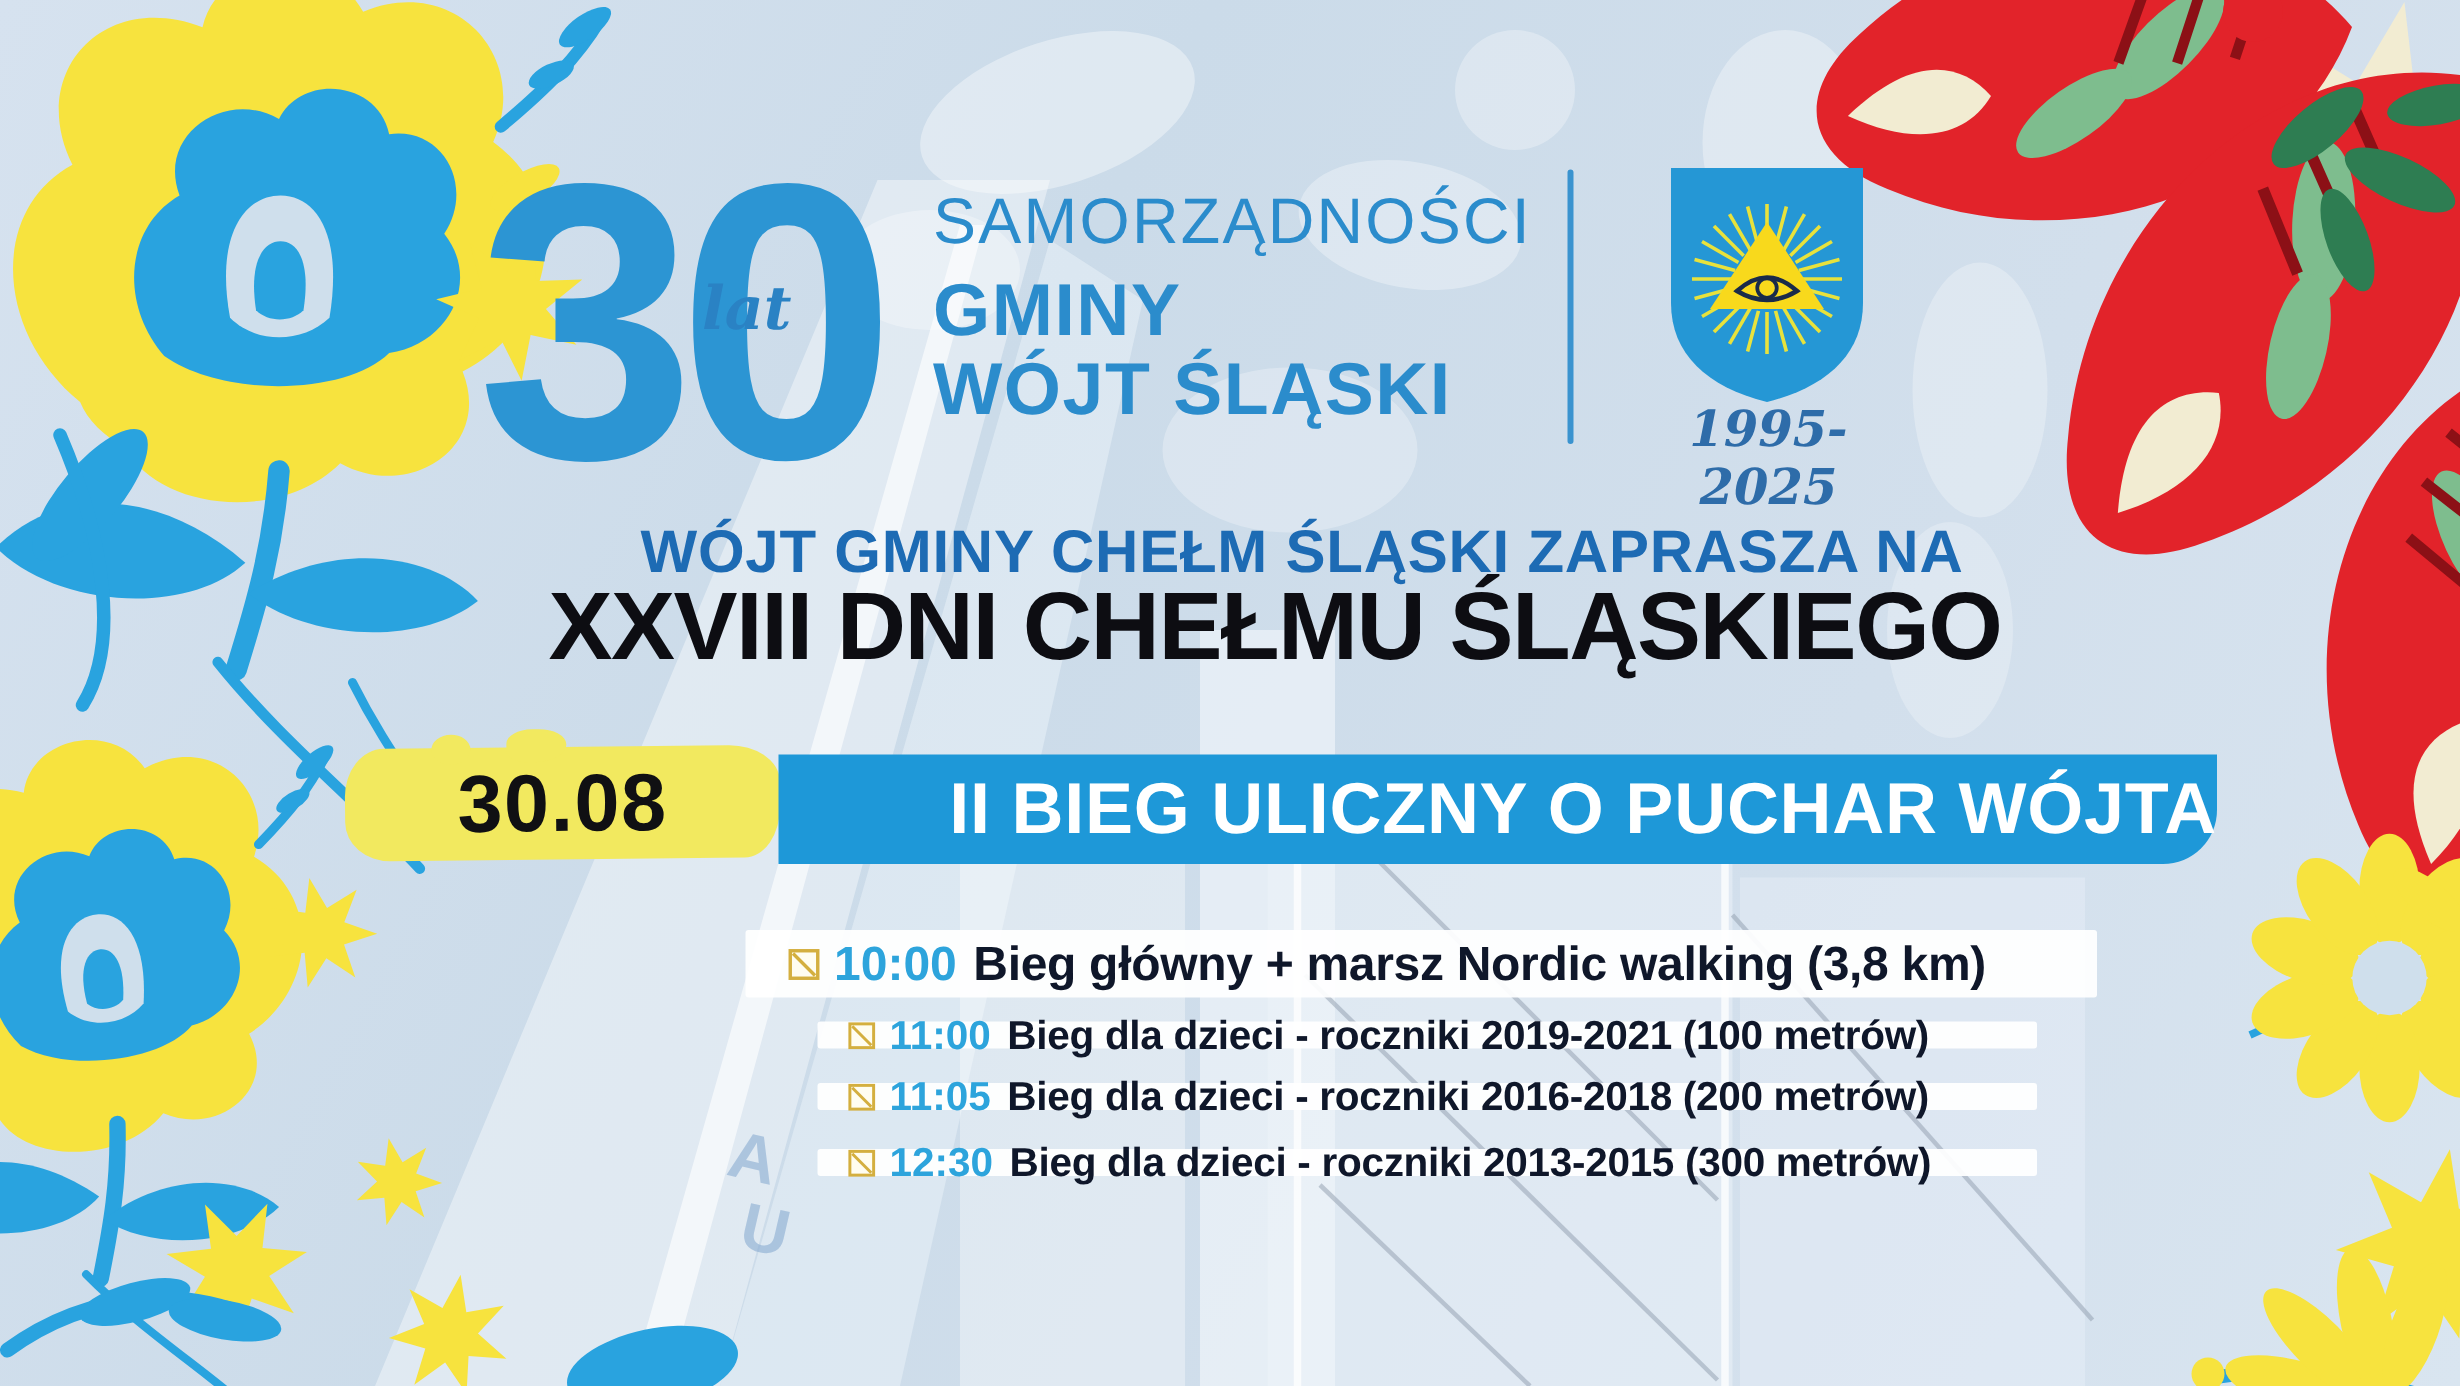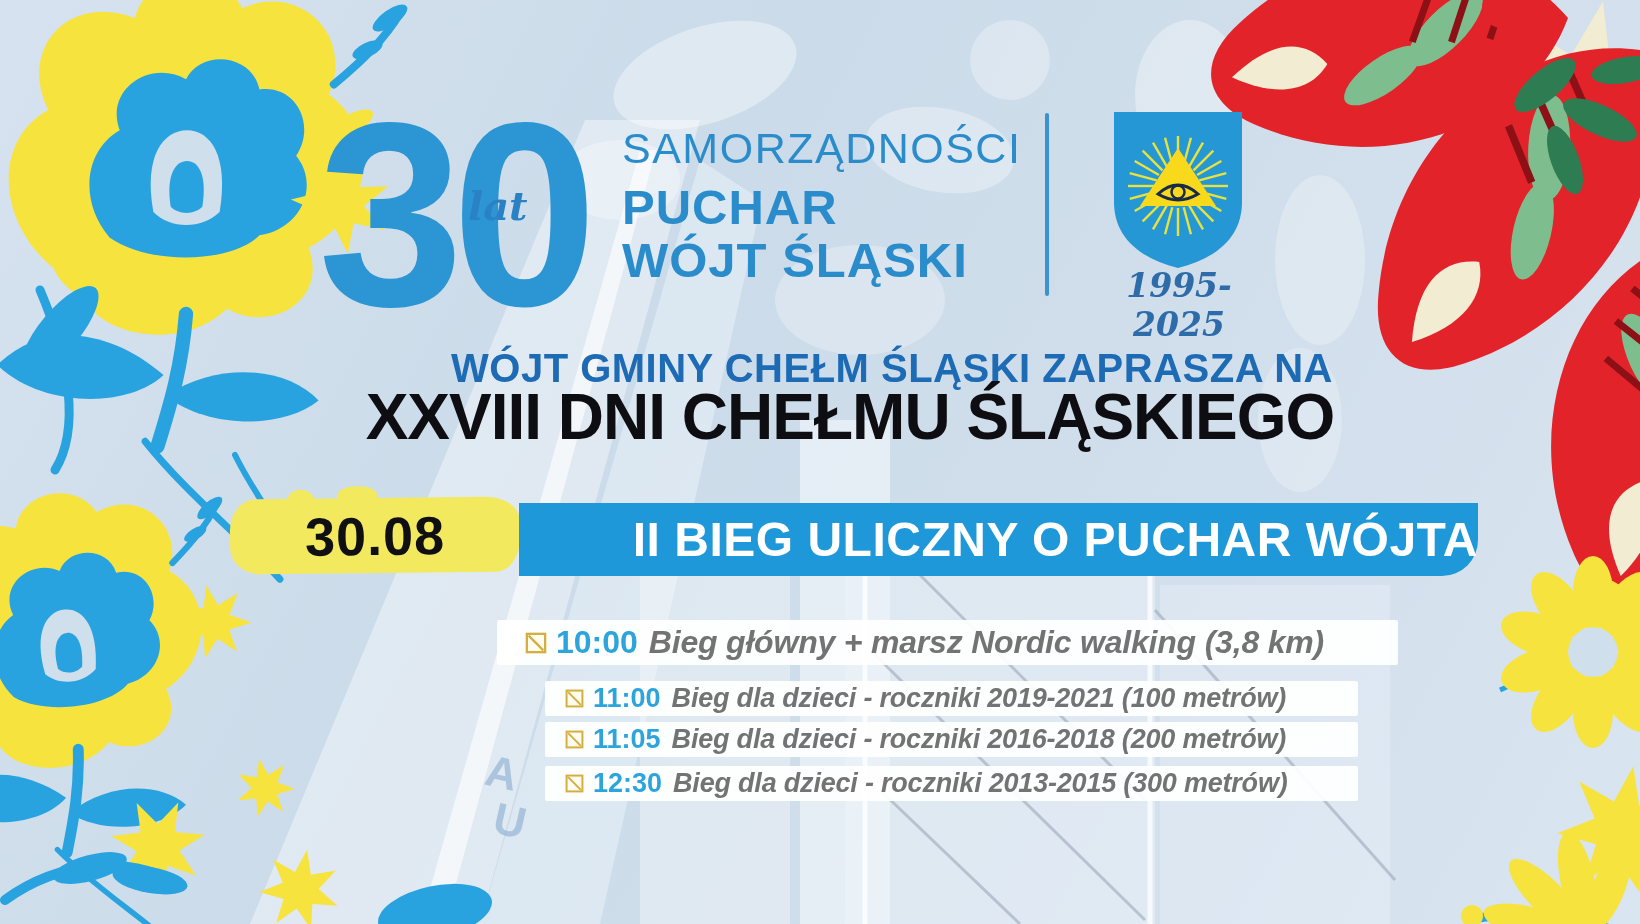--- a/index.html
+++ b/index.html
@@ -20,21 +20,21 @@
   .anniv-lat{left:468px;top:182px;font-family:"DejaVu Serif",serif;font-style:italic;font-weight:bold;font-size:40px;color:#2a82c4;}
   .anniv-lines{left:622px;top:124px;color:#2b8ccc;}
   .anniv-line1{font-size:43px;font-weight:400;letter-spacing:1.5px;margin-bottom:8px;}
   .anniv-line2{font-size:49px;font-weight:800;letter-spacing:1px;line-height:1.08;}
   .anniv-line3{font-size:49px;font-weight:800;letter-spacing:1px;line-height:1.08;}
   .divider{left:1045px;top:113px;width:4px;height:183px;background:#3a93cf;border-radius:2px;}
   .crest{left:1112px;top:110px;}
   .crest-years{left:1094px;top:266px;width:170px;text-align:center;font-family:"DejaVu Serif",serif;font-style:italic;font-weight:bold;font-size:33px;color:#2e6ca9;}
 
   
-  .invite-line{left:892px;top:346px;transform:translateX(-50%);white-space:nowrap;font-size:40px;font-weight:700;letter-spacing:.5px;color:#1d6bb4;}
+  .invite-line{left:868px;top:346px;transform:translateX(-50%);white-space:nowrap;font-size:40px;font-weight:700;letter-spacing:.5px;color:#1d6bb4;}
   .main-title{left:850px;top:380px;transform:translateX(-50%);white-space:nowrap;font-size:64px;font-weight:800;letter-spacing:-1px;color:#0d0d12;}
 
   
   .date-badge{
     left:230px;top:498px;width:290px;height:75px;background:#f2e95f;
     border-radius:26px 34px 24px 30px / 32px 24px 34px 26px;
     transform:rotate(-.6deg);
     display:flex;align-items:center;justify-content:center;
   }
   .date-badge::before{content:"";position:absolute;left:58px;top:-9px;width:26px;height:20px;background:#f2e95f;border-radius:50%;}
@@ -43,23 +43,23 @@
   .event-banner{
     left:519px;top:503px;width:959px;height:73px;background:#1e98d8;
     border-radius:0 0 36px 0;
     display:flex;align-items:center;justify-content:flex-end;
   }
   .event-name{font-size:48px;font-weight:800;letter-spacing:.5px;color:#ffffff;white-space:nowrap;}
 
   
   .sched-row{position:absolute;display:flex;align-items:center;background:rgba(255,255,255,.93);font-weight:800;white-space:nowrap;border-radius:2px;}
   .sched-row .time{color:#2da4dc;margin:0 11px 0 9px;}
-  .sched-row .desc{color:#737373;letter-spacing:-.2px;font-style:italic;}
+  .sched-row .desc{color:#0f172a;letter-spacing:-.2px;}
   .row-main{left:497px;top:620px;width:901px;height:45px;font-size:32px;padding-left:28px;box-sizing:border-box;}
-  .row-sub{left:545px;top:0;width:813px;height:35px;font-size:27px;padding-left:20px;box-sizing:border-box;}
+  .row-sub{left:545px;top:0;width:813px;height:18px;font-size:27px;padding-left:20px;box-sizing:border-box;}
   .r2{top:681px;} .r3{top:722px;} .r4{top:766px;align-items:center;} .r5{top:810px;}
   .time-ico{width:22px;height:22px;flex:0 0 auto;}
   .row-sub .time-ico{width:19px;height:19px;}
 </style>
 </head>
 <body>
 
 <div class="poster">
 
   <svg class="deco" width="1640" height="924" viewBox="0 0 1640 924">
@@ -176,21 +176,21 @@
       <ellipse cx="0" cy="-62" rx="17" ry="50" transform="rotate(-45)"></ellipse>
       <ellipse cx="0" cy="-60" rx="17" ry="50" transform="rotate(-12)"></ellipse>
       <ellipse cx="0" cy="-58" rx="16" ry="46" transform="rotate(20)"></ellipse>
     </g>
   </svg>
 
   <div class="abs anniv-number">30</div>
   <div class="abs anniv-lat">lat</div>
   <div class="abs anniv-lines">
     <div class="anniv-line1">SAMORZĄDNOŚCI</div>
-    <div class="anniv-line2">PUCHAR</div>
+    <div class="anniv-line2">GMINY</div>
     <div class="anniv-line3">WÓJT ŚLĄSKI</div>
   </div>
   <div class="abs divider"></div>
 
   <svg class="abs crest" width="132" height="160" viewBox="0 0 132 160">
     <path d="M2,2 H130 V92 C130,126 106,148 66,158 C26,148 2,126 2,92 Z" fill="#2597d5"></path>
     <g transform="translate(66,76)" stroke="#e8e23c" stroke-width="2.4">
       <line y1="-22" y2="-50"></line>
         <line y1="-22" y2="-50" transform="rotate(15)"></line>
         <line y1="-22" y2="-50" transform="rotate(30)"></line>

